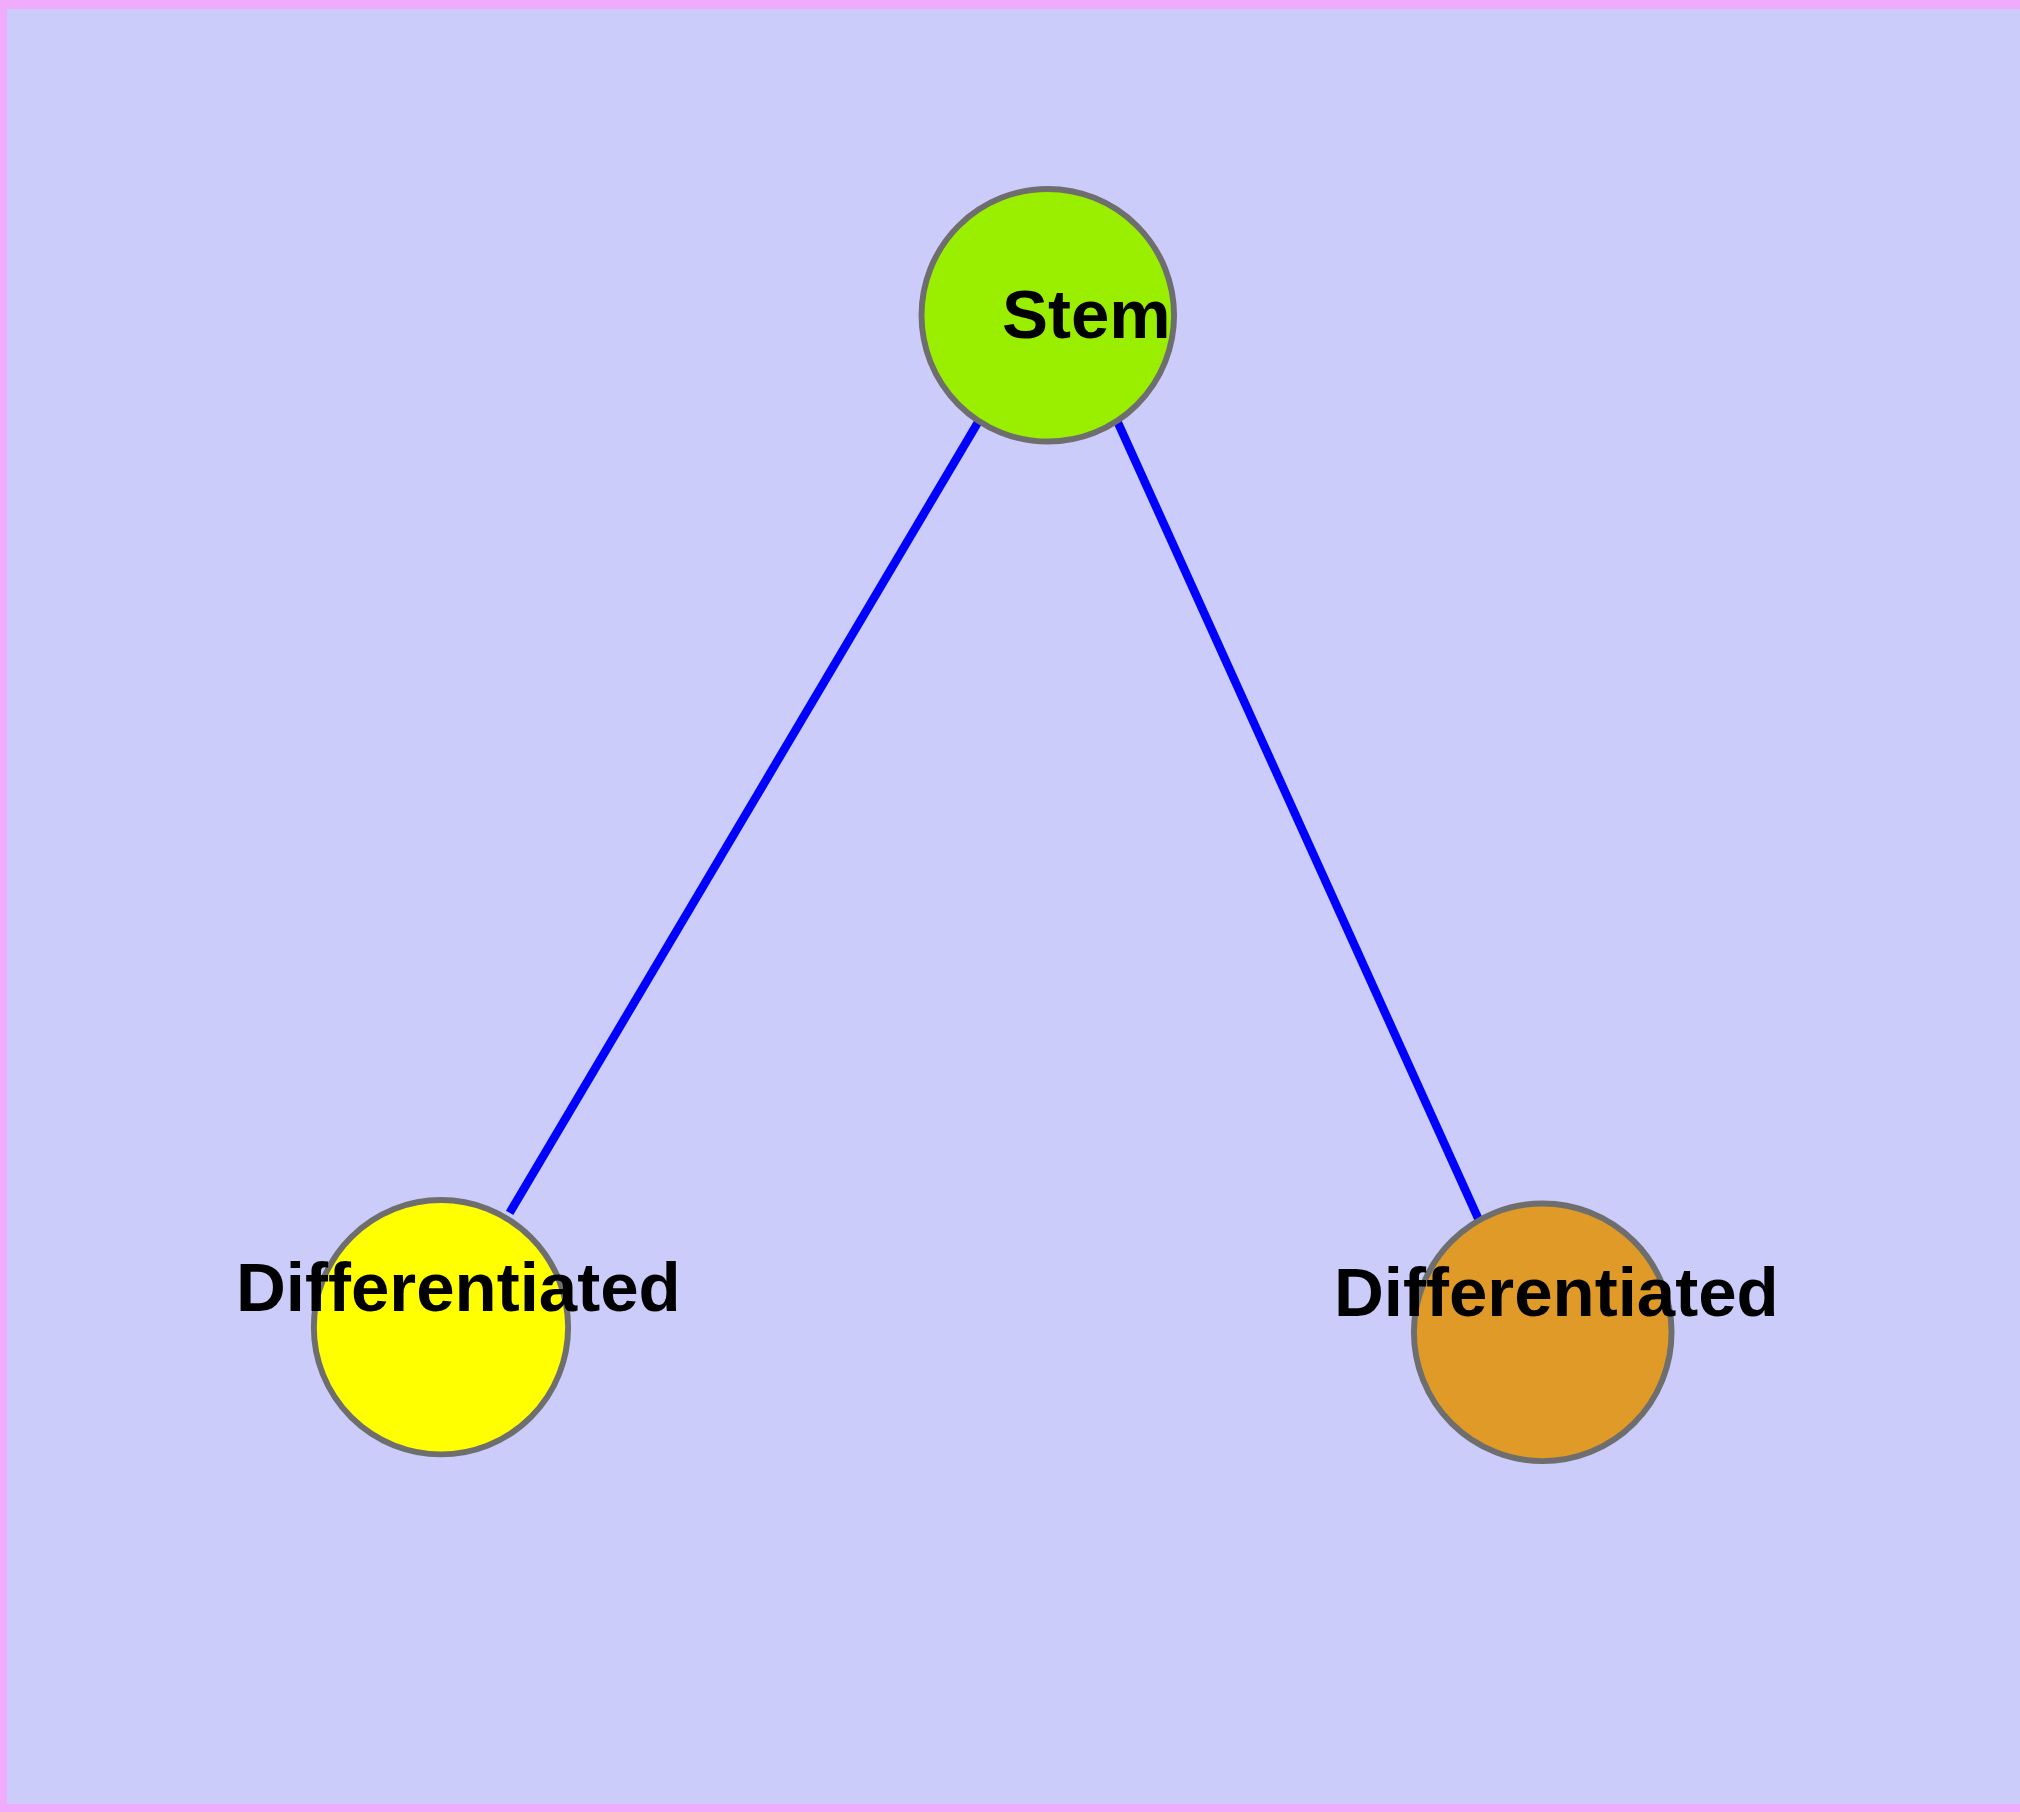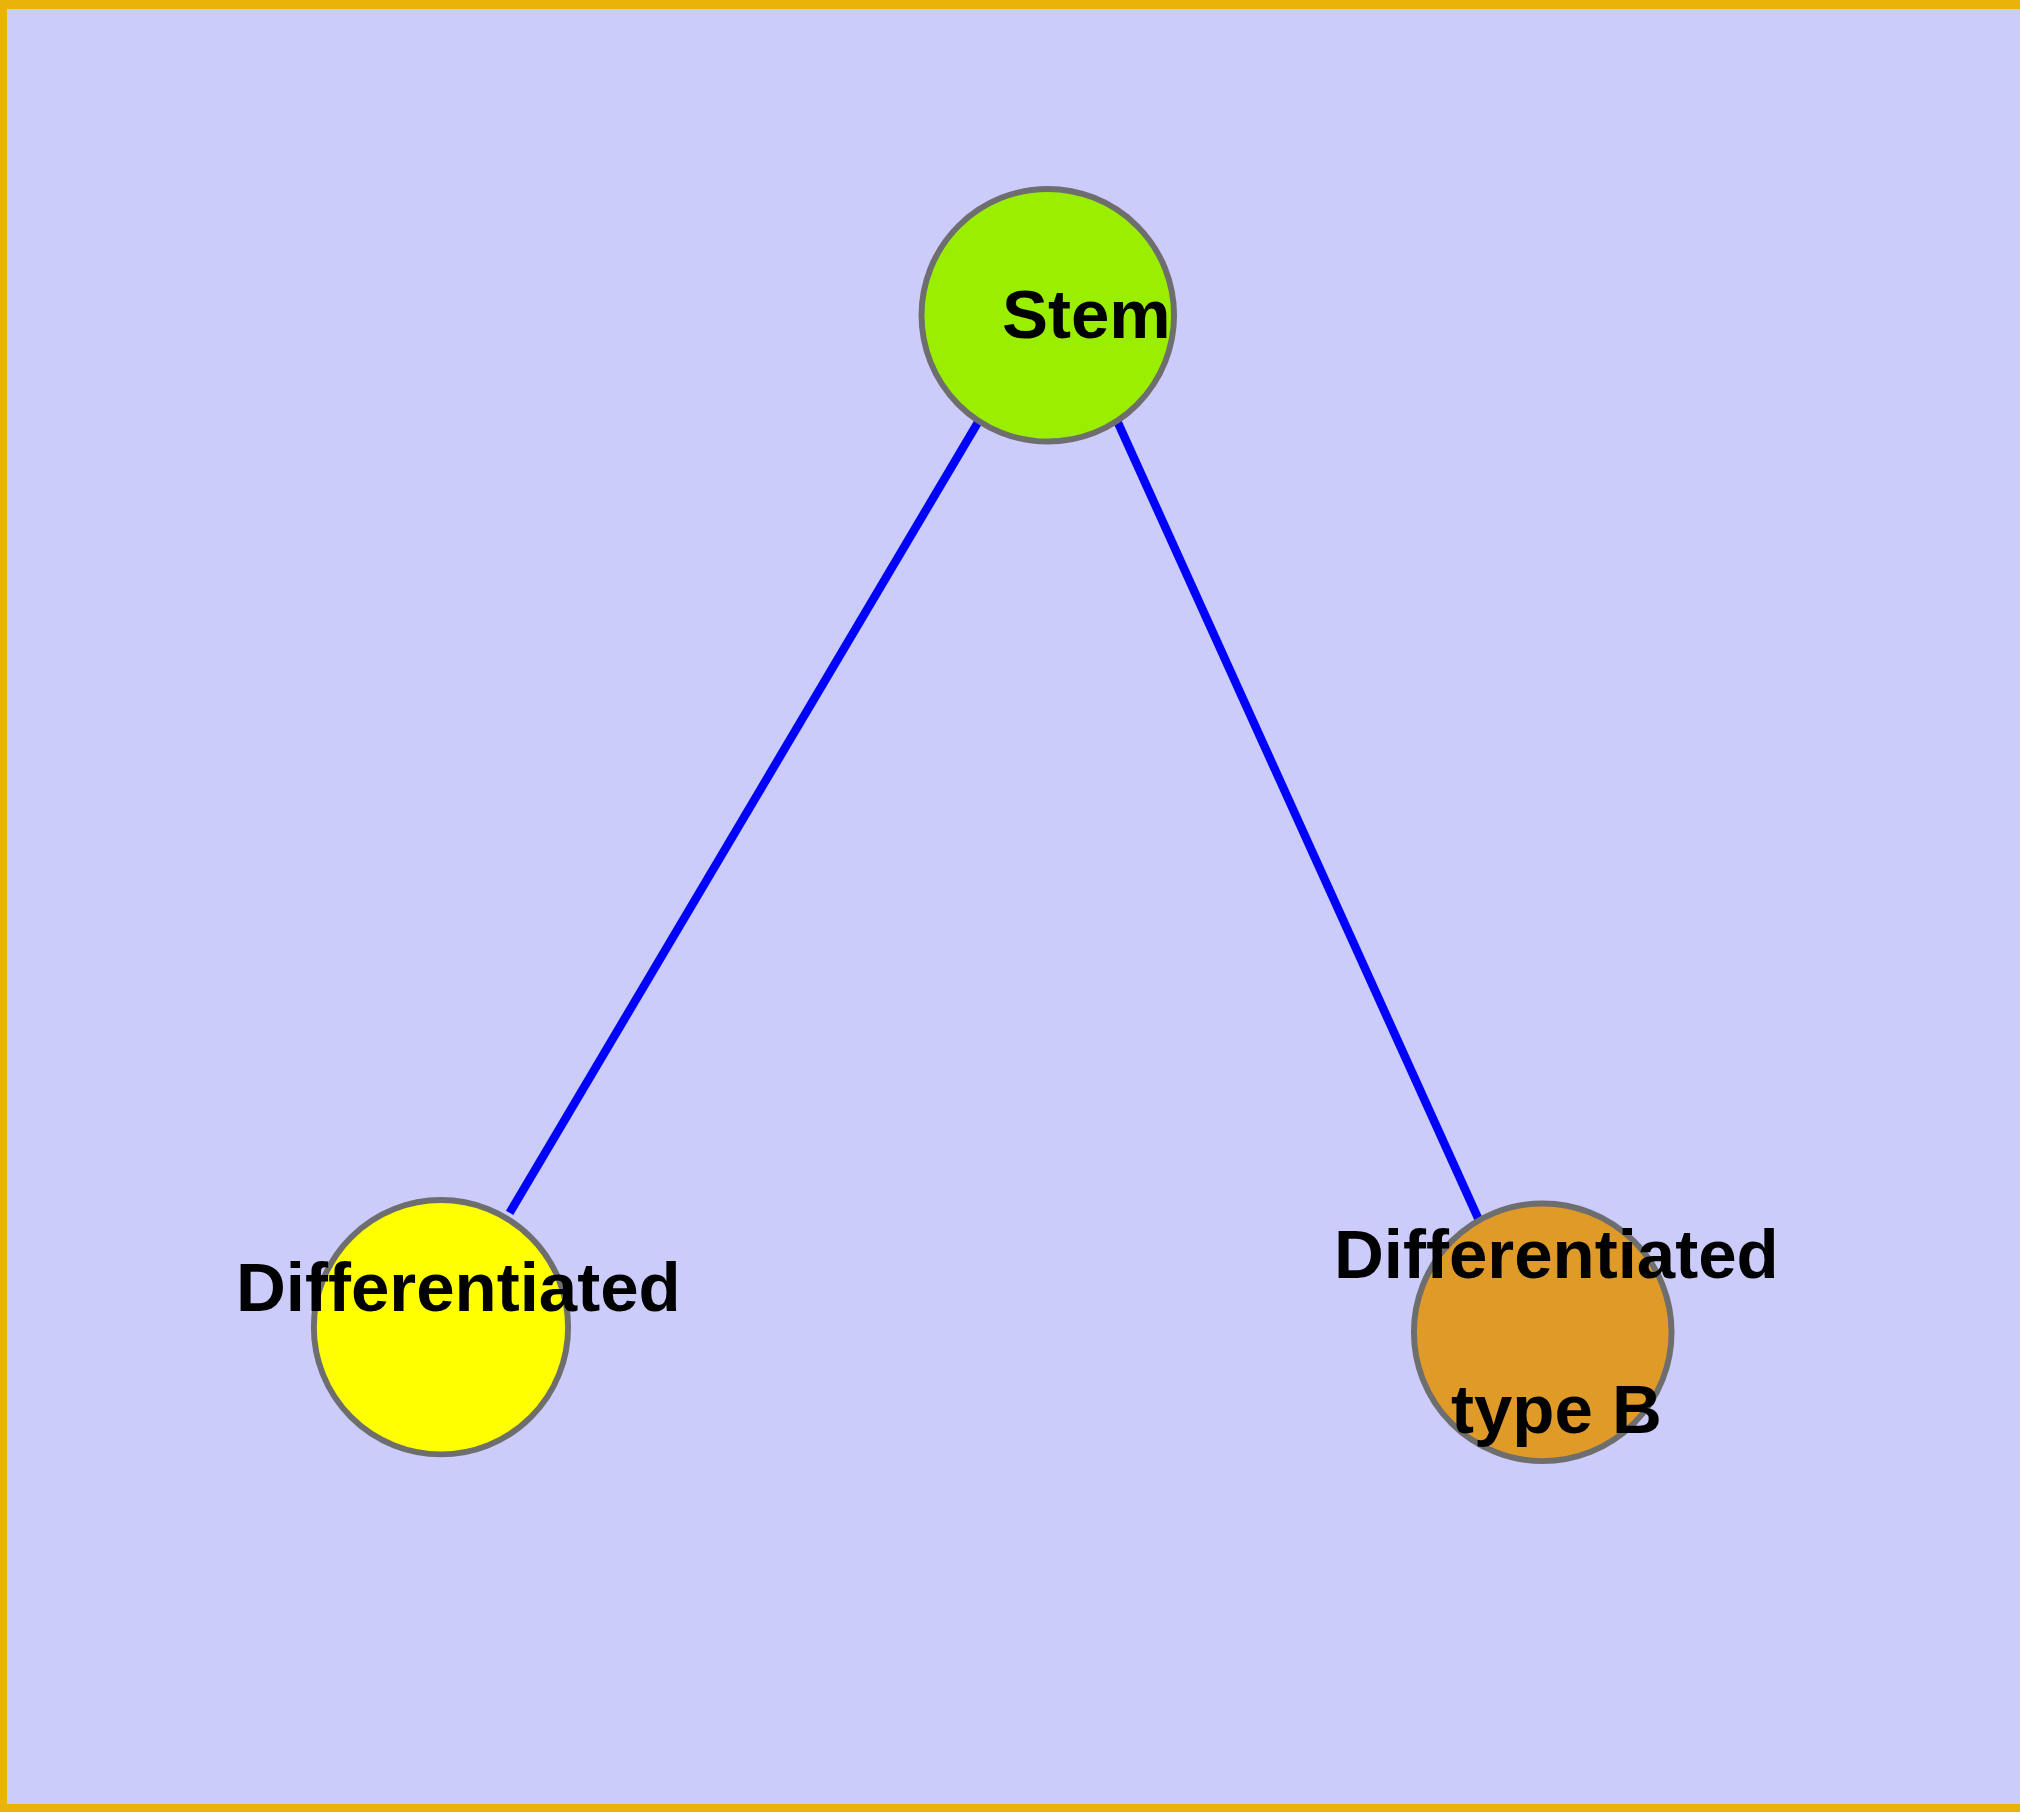--- a/index.html
+++ b/index.html
@@ -4,21 +4,21 @@
 <style>
   html, body {
     margin: 0;
     padding: 0;
     background: #ffffff;
   }
   #canvas {
     position: relative;
     width: 2021px;
     height: 1812px;
-    background: #eab308;
+    background: #f0abfc;
     overflow: hidden;
     font-family: "Liberation Sans", sans-serif;
   }
   #plot-area {
     position: absolute;
     left: 6.8px;
     top: 8.5px;
     width: 2014px;
     height: 1795px;
     background: #ccccfb;
@@ -89,17 +89,16 @@
   <div class="node-label" id="label-stem">
     <span>Stem</span>
   </div>
 
   <div class="node-label" id="label-type-a">
     <span>Differentiated</span><br>
   </div>
 
   <div class="node-label" id="label-type-b">
     <span>Differentiated</span><br>
-    <span>type B</span>
   </div>
 
 </div>
 
 
 </body></html>

